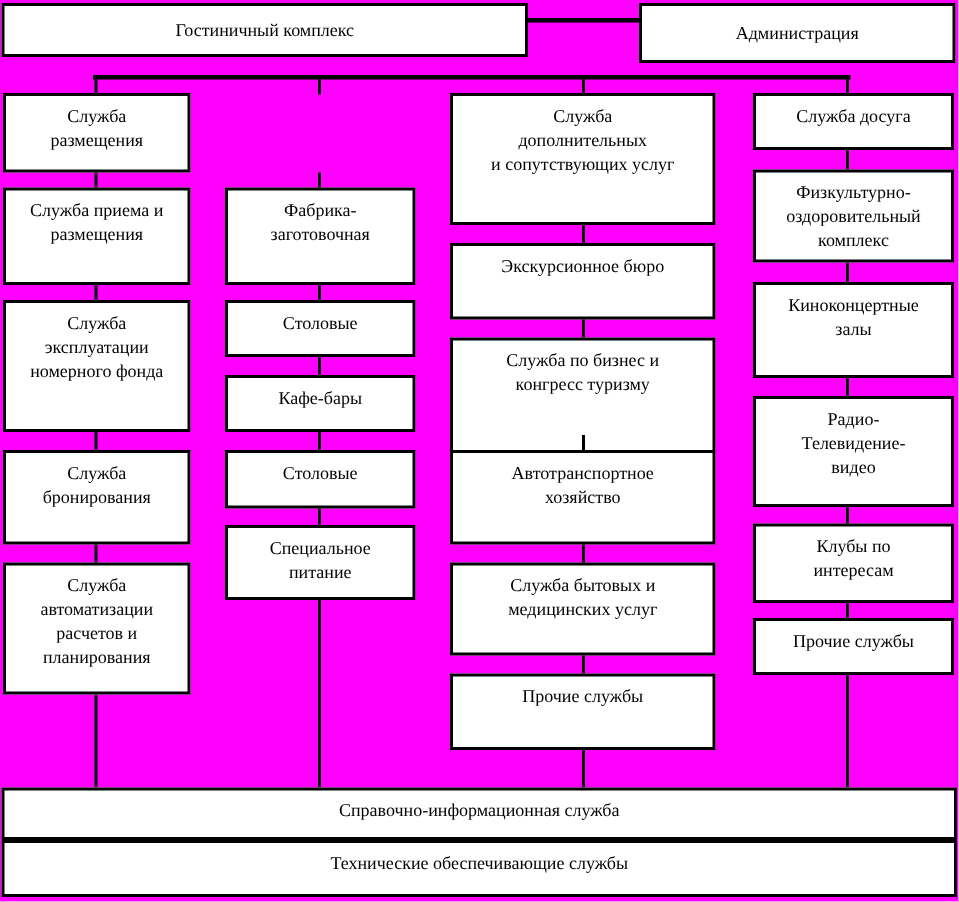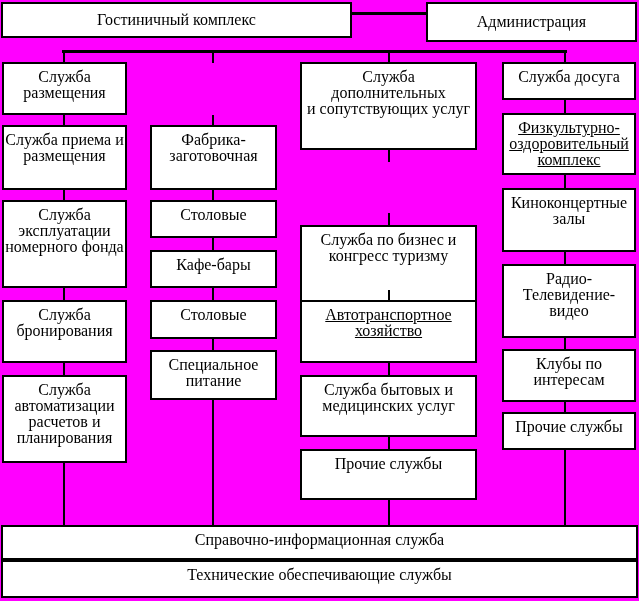--- a/index.html
+++ b/index.html
@@ -12,21 +12,21 @@
     font-family: "Liberation Serif", "DejaVu Serif", serif;
     color: #000;
   }
   .box {
     position: absolute;
     box-sizing: border-box;
     background: #ffffff;
     border: 2px solid #000;
     text-align: center;
     white-space: pre-line;
-    font-size: 16px;
+    font-size: 12px;
     line-height: 16px;
     padding-top: 5px;
   }
   .vcenter {
     display: flex;
     align-items: center;
     justify-content: center;
     padding-top: 0;
   }
   .line {
@@ -80,36 +80,37 @@
   <div class="line" style="left:212px; top:115px; width:2px; height:10px;"></div>
   <div class="line" style="left:212px; top:190px; width:2px; height:10px;"></div>
   <div class="line" style="left:212px; top:238px; width:2px; height:12px;"></div>
   <div class="line" style="left:212px; top:288px; width:2px; height:12px;"></div>
   <div class="line" style="left:212px; top:339px; width:2px; height:11px;"></div>
   <div class="line" style="left:212px; top:400px; width:2px; height:125px;"></div>
 
   <div class="box" style="left:300px; top:62px;  width:177px; height:88px;">Служба
 дополнительных
 и сопутствующих услуг</div>
+  <div class="box" style="left:300px; top:162px; width:177px; height:51px;">Экскурсионное бюро</div>
   <div class="box" style="left:300px; top:225px; width:177px; height:77px;">Служба по бизнес и
 конгресс туризму</div>
-  <div class="box" style="left:300px; top:300px; width:177px; height:63px;text-decoration:underline;">Автотранспортное
+  <div class="box" style="left:300px; top:300px; width:177px; height:63px;">Автотранспортное
 хозяйство</div>
   <div class="box" style="left:300px; top:375px; width:177px; height:62px;">Служба бытовых и
 медицинских услуг</div>
   <div class="box" style="left:300px; top:449px; width:177px; height:51px;">Прочие службы</div>
   <div class="line" style="left:388px; top:150px; width:2px; height:12px;"></div>
   <div class="line" style="left:388px; top:213px; width:2px; height:12px;"></div>
   <div class="line" style="left:388px; top:290px; width:2px; height:10px;"></div>
   <div class="line" style="left:388px; top:363px; width:2px; height:12px;"></div>
   <div class="line" style="left:388px; top:437px; width:2px; height:12px;"></div>
   <div class="line" style="left:388px; top:500px; width:2px; height:25px;"></div>
 
   <div class="box" style="left:502px; top:62px;  width:134px; height:38px;">Служба досуга</div>
-  <div class="box" style="left:502px; top:113px; width:134px; height:62px;text-decoration:underline;">Физкультурно-
+  <div class="box" style="left:502px; top:113px; width:134px; height:62px;">Физкультурно-
 оздоровительный
 комплекс</div>
   <div class="box" style="left:502px; top:188px; width:134px; height:64px;">Киноконцертные
 залы</div>
   <div class="box" style="left:502px; top:264px; width:134px; height:74px;">Радио-
 Телевидение-
 видео</div>
   <div class="box" style="left:502px; top:349px; width:134px; height:53px;">Клубы по
 интересам</div>
   <div class="box" style="left:502px; top:412px; width:134px; height:38px;">Прочие службы</div>

